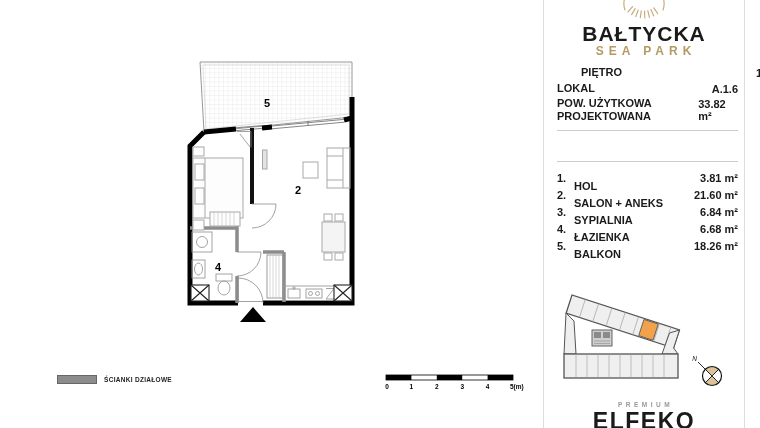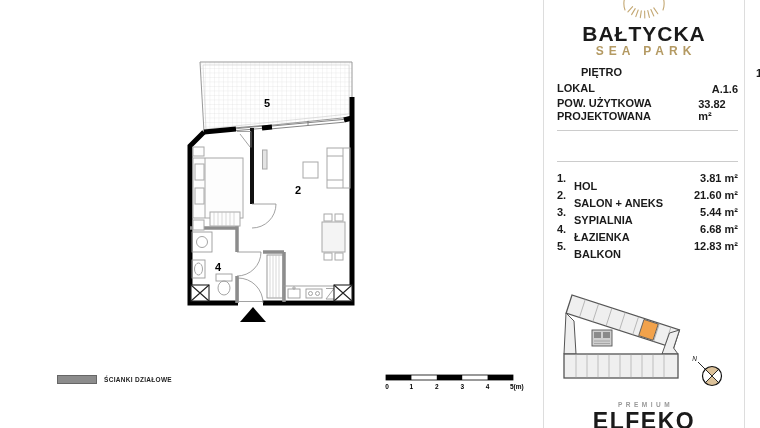--- a/index.html
+++ b/index.html
@@ -201,31 +201,31 @@
       <span class="room-area">3.81 m²</span>
     </div>
     <div class="room-row">
       <span class="room-no">2.</span>
       <span class="room-name">SALON + ANEKS</span>
       <span class="room-area">21.60 m²</span>
     </div>
     <div class="room-row">
       <span class="room-no">3.</span>
       <span class="room-name">SYPIALNIA</span>
-      <span class="room-area">5.44 m²</span>
+      <span class="room-area">6.84 m²</span>
     </div>
     <div class="room-row">
       <span class="room-no">4.</span>
       <span class="room-name">ŁAZIENKA</span>
       <span class="room-area">6.68 m²</span>
     </div>
     <div class="room-row">
       <span class="room-no">5.</span>
       <span class="room-name">BALKON</span>
-      <span class="room-area">12.83 m²</span>
+      <span class="room-area">18.26 m²</span>
     </div>
   </div>
 
   <svg class="abs" style="left:548px;top:276px;" width="192" height="122" viewBox="0 0 192 122">
 
     <g transform="rotate(18 24 19)">
       <rect x="24" y="19" width="113" height="19" fill="#efefef" stroke="#555" stroke-width="1.3"></rect>
       <path d="M38,19 v19 M52,19 v19 M66,19 v19 M80,19 v19 M94,19 v19 M116,19 v19 M128,19 v19" stroke="#9a9a9a" stroke-width="0.6" fill="none"></path>
       <rect x="100" y="20" width="15" height="17" stroke="#555" stroke-width="0.8" fill="#F2A24B"></rect>
     </g>

